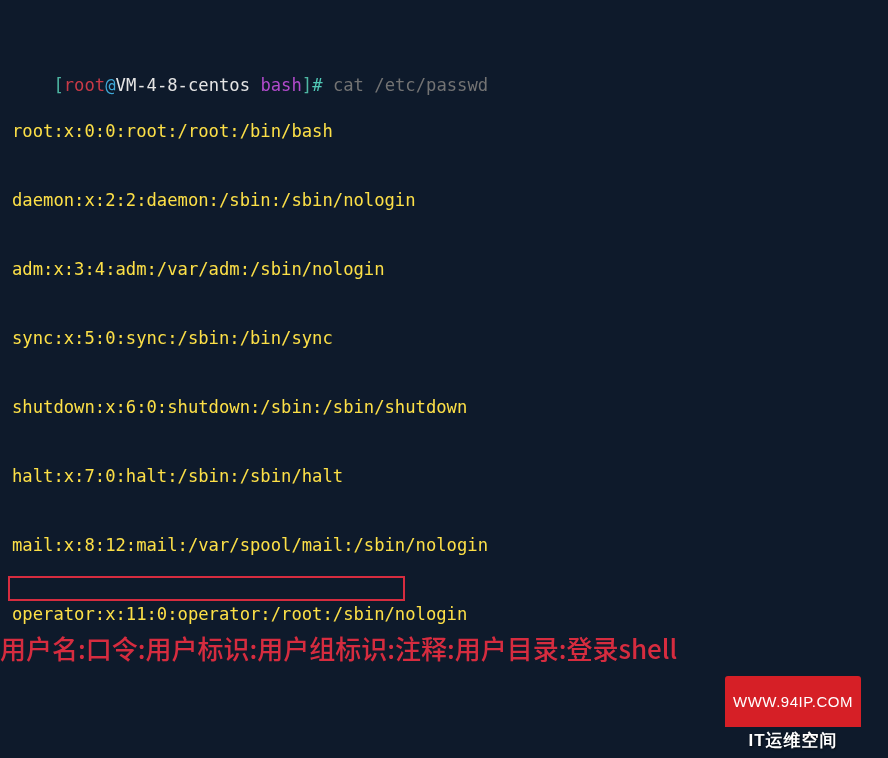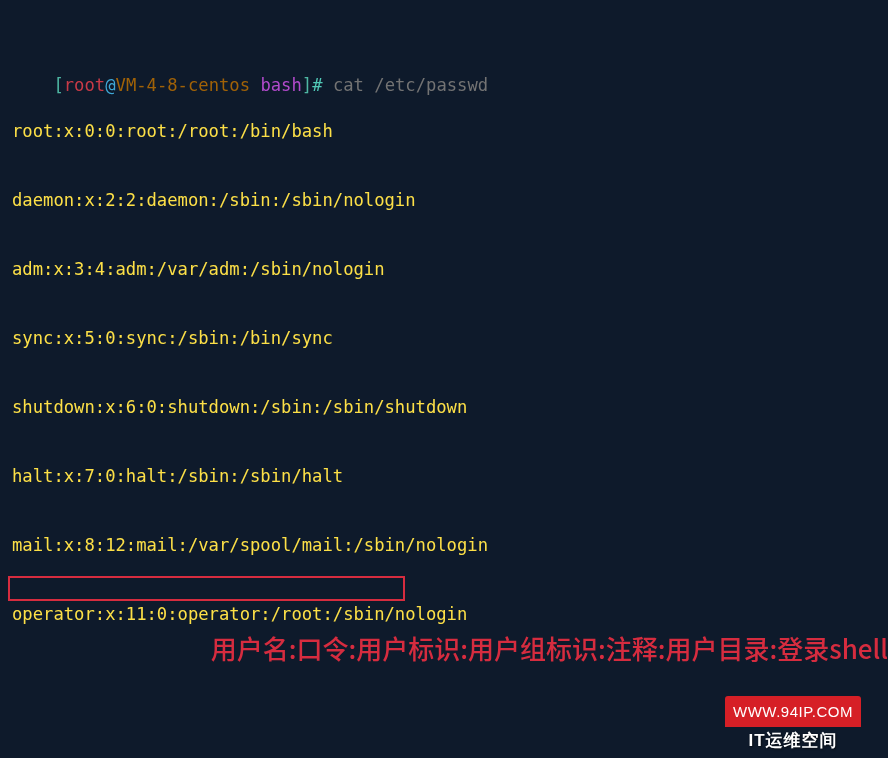--- a/index.html
+++ b/index.html
@@ -12,59 +12,59 @@
     width:888px;
     height:758px;
     position:relative;
     overflow:hidden;
   }
   .terminal { padding:5px 12px 0 12px; white-space:pre; }
   .line { height:23px; }
   .prompt-br   { color:#4eb7a3; }
   .prompt-user { color:#c83a47; }
   .prompt-at   { color:#3fa8d6; }
-  .prompt-host { color:#a16207;text-align:right; }
+  .prompt-host { color:#e5e5e5;text-align:right; }
   .prompt-path { color:#b24acb; }
   .prompt-hash { color:#51c9b7; }
   .cmd  { color:#737373; }
   .out  { color:#fde047; }
 
   .highlight-box {
     position:absolute;
     left:8px;
     top:576px;
     width:397px;
     height:25px;
     border:2px solid #d62c3f;
     box-sizing:border-box;
     pointer-events:none;
   }
   .caption {
     position:absolute;
     top:636px; left:0; width:888px;
-    text-align:right;
+    text-align:left;
     color:#d62c3f;
     font-family: "Microsoft YaHei","PingFang SC","Noto Sans CJK SC",sans-serif;
     font-size:26px;
     font-weight:500;
   }
 
   .watermark {
     position:absolute;
     right:10px;
     bottom:6px;
     width:170px;
     text-align:center;
   }
   .wm-top {
     background:#d61f26;
     color:#fff;
     font-family:"Microsoft YaHei",sans-serif;
     font-size:15px;
-    padding:4px 8px;
+    padding:14px 8px;
     border-radius:3px 3px 0 0;
     display:inline-block;
     letter-spacing:0.5px;
     margin-top:48px;
   }
   .wm-bottom {
     color:#fff;
     font-family:"Microsoft YaHei",sans-serif;
     font-size:17px;
     font-weight:700;

